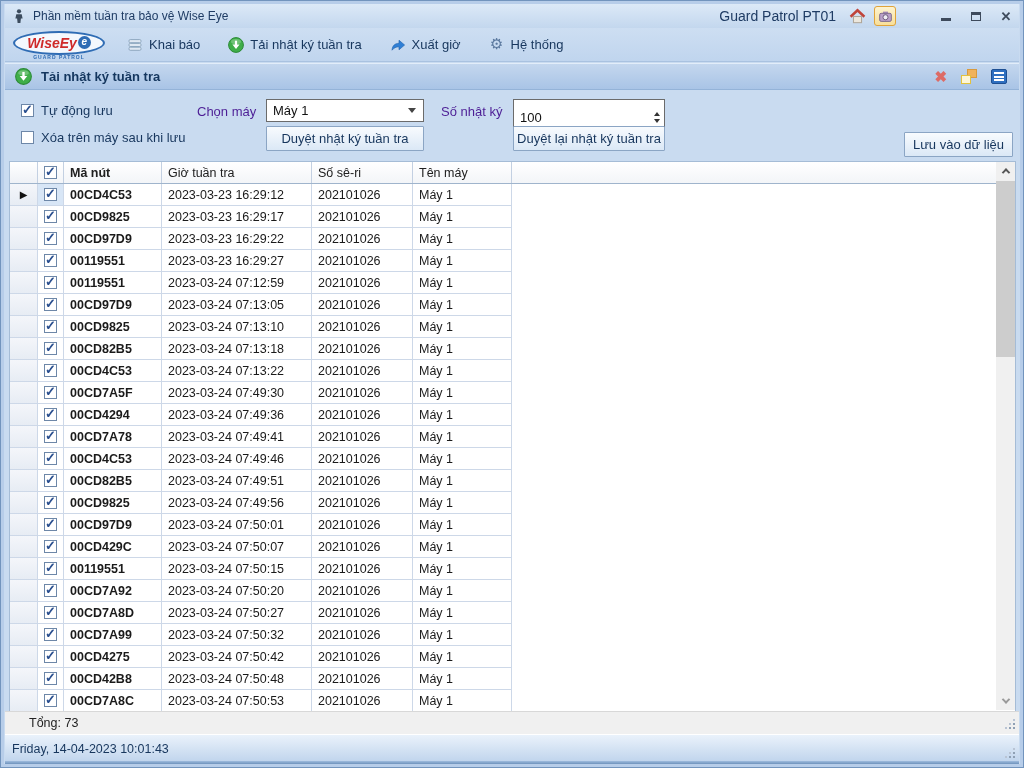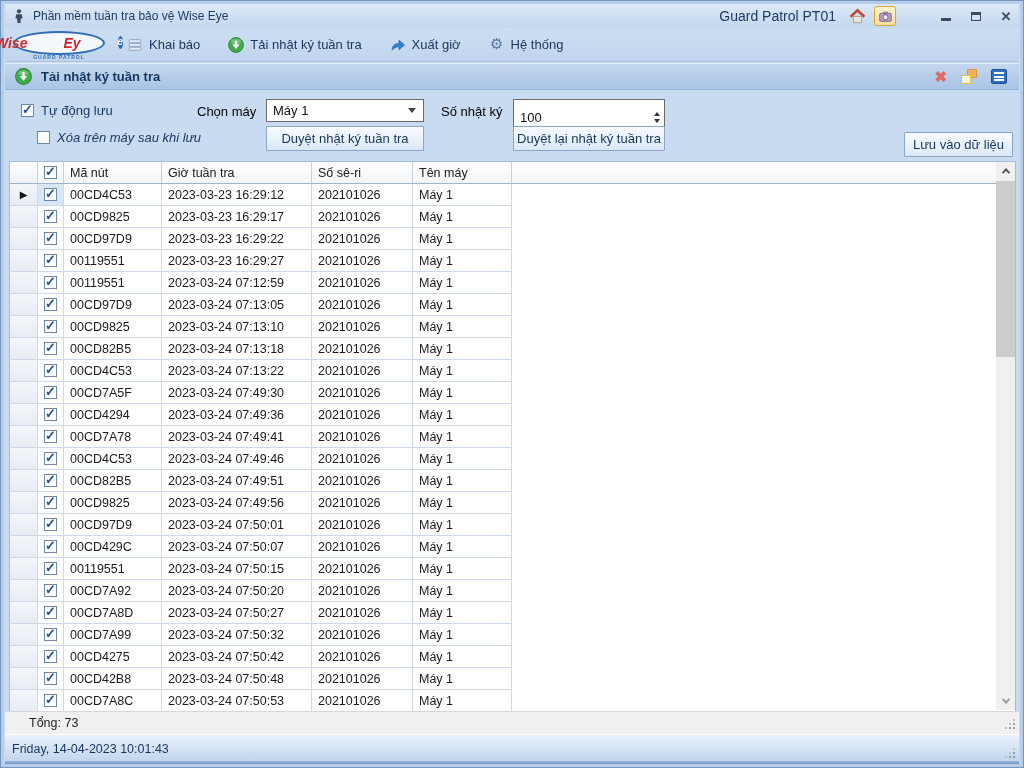--- a/index.html
+++ b/index.html
@@ -31,21 +31,21 @@
   .glyph-restore { width:10px; height:9px; border:1px solid #3d4a5c; border-top:3px solid #3d4a5c; }
   .glyph-close { font-size:13px; font-weight:bold; line-height:1; }
 
   
   .menubar { position:absolute; left:4px; right:4px; top:27px; height:34px;
     background:linear-gradient(#cdDEf2,#c0d5ee); display:flex; align-items:center;
     padding:0 8px; border-bottom:1px solid #a9c2e0; }
   .logo { position:relative; width:92px; height:28px; margin-right:22px; flex:0 0 auto; }
   .logo .oval { position:absolute; inset:0 0 4px 0; border:2px solid #2f6cb4; border-radius:50%;
     background:#f4f8fd; display:flex; align-items:center; justify-content:center;
-    font-style:italic; font-weight:bold; font-size:14px; color:#cf2a2a; letter-spacing:0;gap:36px; }
+    font-style:italic; font-weight:bold; font-size:14px; color:#cf2a2a; letter-spacing:0; }
   .logo .eye-e { display:inline-block; width:13px; height:13px; line-height:12px; margin-left:1px;
     background:#2f6cb4; color:#fff; border-radius:50%; font-size:10px; text-align:center; font-style:italic; }
   .logo .sub { position:absolute; left:0; right:0; bottom:-1px; text-align:center;
     font-size:5px; font-weight:bold; color:#2f6cb4; letter-spacing:1px; }
   .menu-item { display:flex; align-items:center; gap:6px; margin-right:28px;
     color:#17365d; font-size:13px; cursor:default; white-space:nowrap;text-align:right; }
   .mi-ico { width:16px; height:16px; display:flex; align-items:center; justify-content:center; }
   .gear-glyph { font-family:"DejaVu Sans", sans-serif; font-size:15px; color:#5a789e; line-height:1; }
 
   
@@ -60,21 +60,21 @@
   .cascade .back { position:absolute; right:0; top:0; width:10px; height:9px;
     background:#f0b25c; border:1px solid #d89a3e; }
   .cascade .front { position:absolute; left:0; bottom:0; width:10px; height:9px;
     background:#fdf6d8; border:1px solid #e3c23e; }
   .listico { width:16px; height:15px; background:#2e6fc0; border:1px solid #1d4f92;
     border-radius:2px; padding:2px 2px; display:flex; flex-direction:column; justify-content:space-between; }
   .listico i { display:block; height:2px; background:#fff; }
 
   
   .controls { position:absolute; left:4px; right:4px; top:90px; height:70px; background:#c9dbf0; }
-  .ctl-label { position:absolute; font-size:13px; color:#000000; white-space:nowrap; }
+  .ctl-label { position:absolute; font-size:13px; color:#4c1d95; white-space:nowrap; }
   .cb { display:inline-block; width:13px; height:13px; background:#fff;
     border:1px solid #6d87a8; position:relative; vertical-align:-2px; }
   .cb.checked::after { content:"✓"; position:absolute; left:0; top:-3px;
     font-size:13px; font-weight:bold; color:#2a4f8f; }
   .cbrow { position:absolute; display:flex; align-items:center; gap:7px;
     font-size:13px; color:#17365d; white-space:nowrap; }
   .combobox { position:absolute; left:261px; top:8px; width:158px; height:23px;
     background:#fff; border:1px solid #6b6b6b; display:flex; align-items:center;
     font-size:13px; color:#111; padding-left:6px; }
   .combobox .arrow { margin-left:auto; margin-right:7px; width:0; height:0;
@@ -96,21 +96,21 @@
   .thead { display:flex; height:22px; background:linear-gradient(#ffffff,#f3f5f8);
     border-bottom:1px solid #9fb4cc; font-size:12.5px; color:#202020; }
   .thead .cell { border-right:1px solid #c3d0e2; display:flex; align-items:center; padding-left:6px; }
   .trow { display:flex; height:22px; font-size:12.5px; color:#1a1a1a; background:#fff; }
   .trow .cell { border-right:1px solid #cdd8e8; border-bottom:1px solid #cdd8e8;
     display:flex; align-items:center; padding-left:6px; overflow:hidden; white-space:nowrap; }
   .c-sel { width:28px; padding-left:0 !important; justify-content:center; }
   .trow .c-sel { background:linear-gradient(#f4f6fa,#e7ecf4); }
   .thead .c-sel { background:linear-gradient(#ffffff,#eef1f6); }
   .c-chk { width:26px; padding-left:0 !important; justify-content:center; }
-  .c-code { width:98px; } .c-time { width:150px; } .c-ser { width:101px; } .c-may { width:99px; }
+  .c-code { width:98px;font-weight:bold; } .c-time { width:150px; } .c-ser { width:101px; } .c-may { width:99px; }
   .rowarrow { font-size:10px; color:#111; line-height:1; }
   .trow.current .c-chk { background:#d8e6f6; }
   
   .vscroll { position:absolute; top:0; right:0; width:19px; height:548px; background:#f0f0f0; }
   .vs-btn { position:absolute; left:0; width:19px; height:18px; background:#f0f0f0;
     display:flex; align-items:center; justify-content:center; }
   .vs-btn.up { top:0; } .vs-btn.down { bottom:0; }
   .chev-up { width:6px; height:6px; border-left:2px solid #555; border-top:2px solid #555;
     transform:rotate(45deg) translate(1px,1px); }
   .chev-dn { width:6px; height:6px; border-left:2px solid #9a9a9a; border-top:2px solid #9a9a9a;
@@ -240,21 +240,21 @@
           <i></i>
         </span>
     </div>
   </div>
 
   <div class="controls">
     <label class="cbrow" style="left:16px; top:12px;">
       <span class="cb checked"></span>
       <span>Tự động lưu</span>
     </label>
-    <label class="cbrow" style="left:32px; top:39px;font-style:italic;">
+    <label class="cbrow" style="left:16px; top:39px;">
       <span class="cb"></span>
       <span>Xóa trên máy sau khi lưu</span>
     </label>
     <span class="ctl-label" style="left:192px; top:13px;">Chọn máy</span>
     <div class="combobox">
       <span>Máy 1</span>
       <span class="arrow"></span>
     </div>
     <span class="ctl-label" style="left:436px; top:13px;">Số nhật ký</span>
     <div class="spinner">

